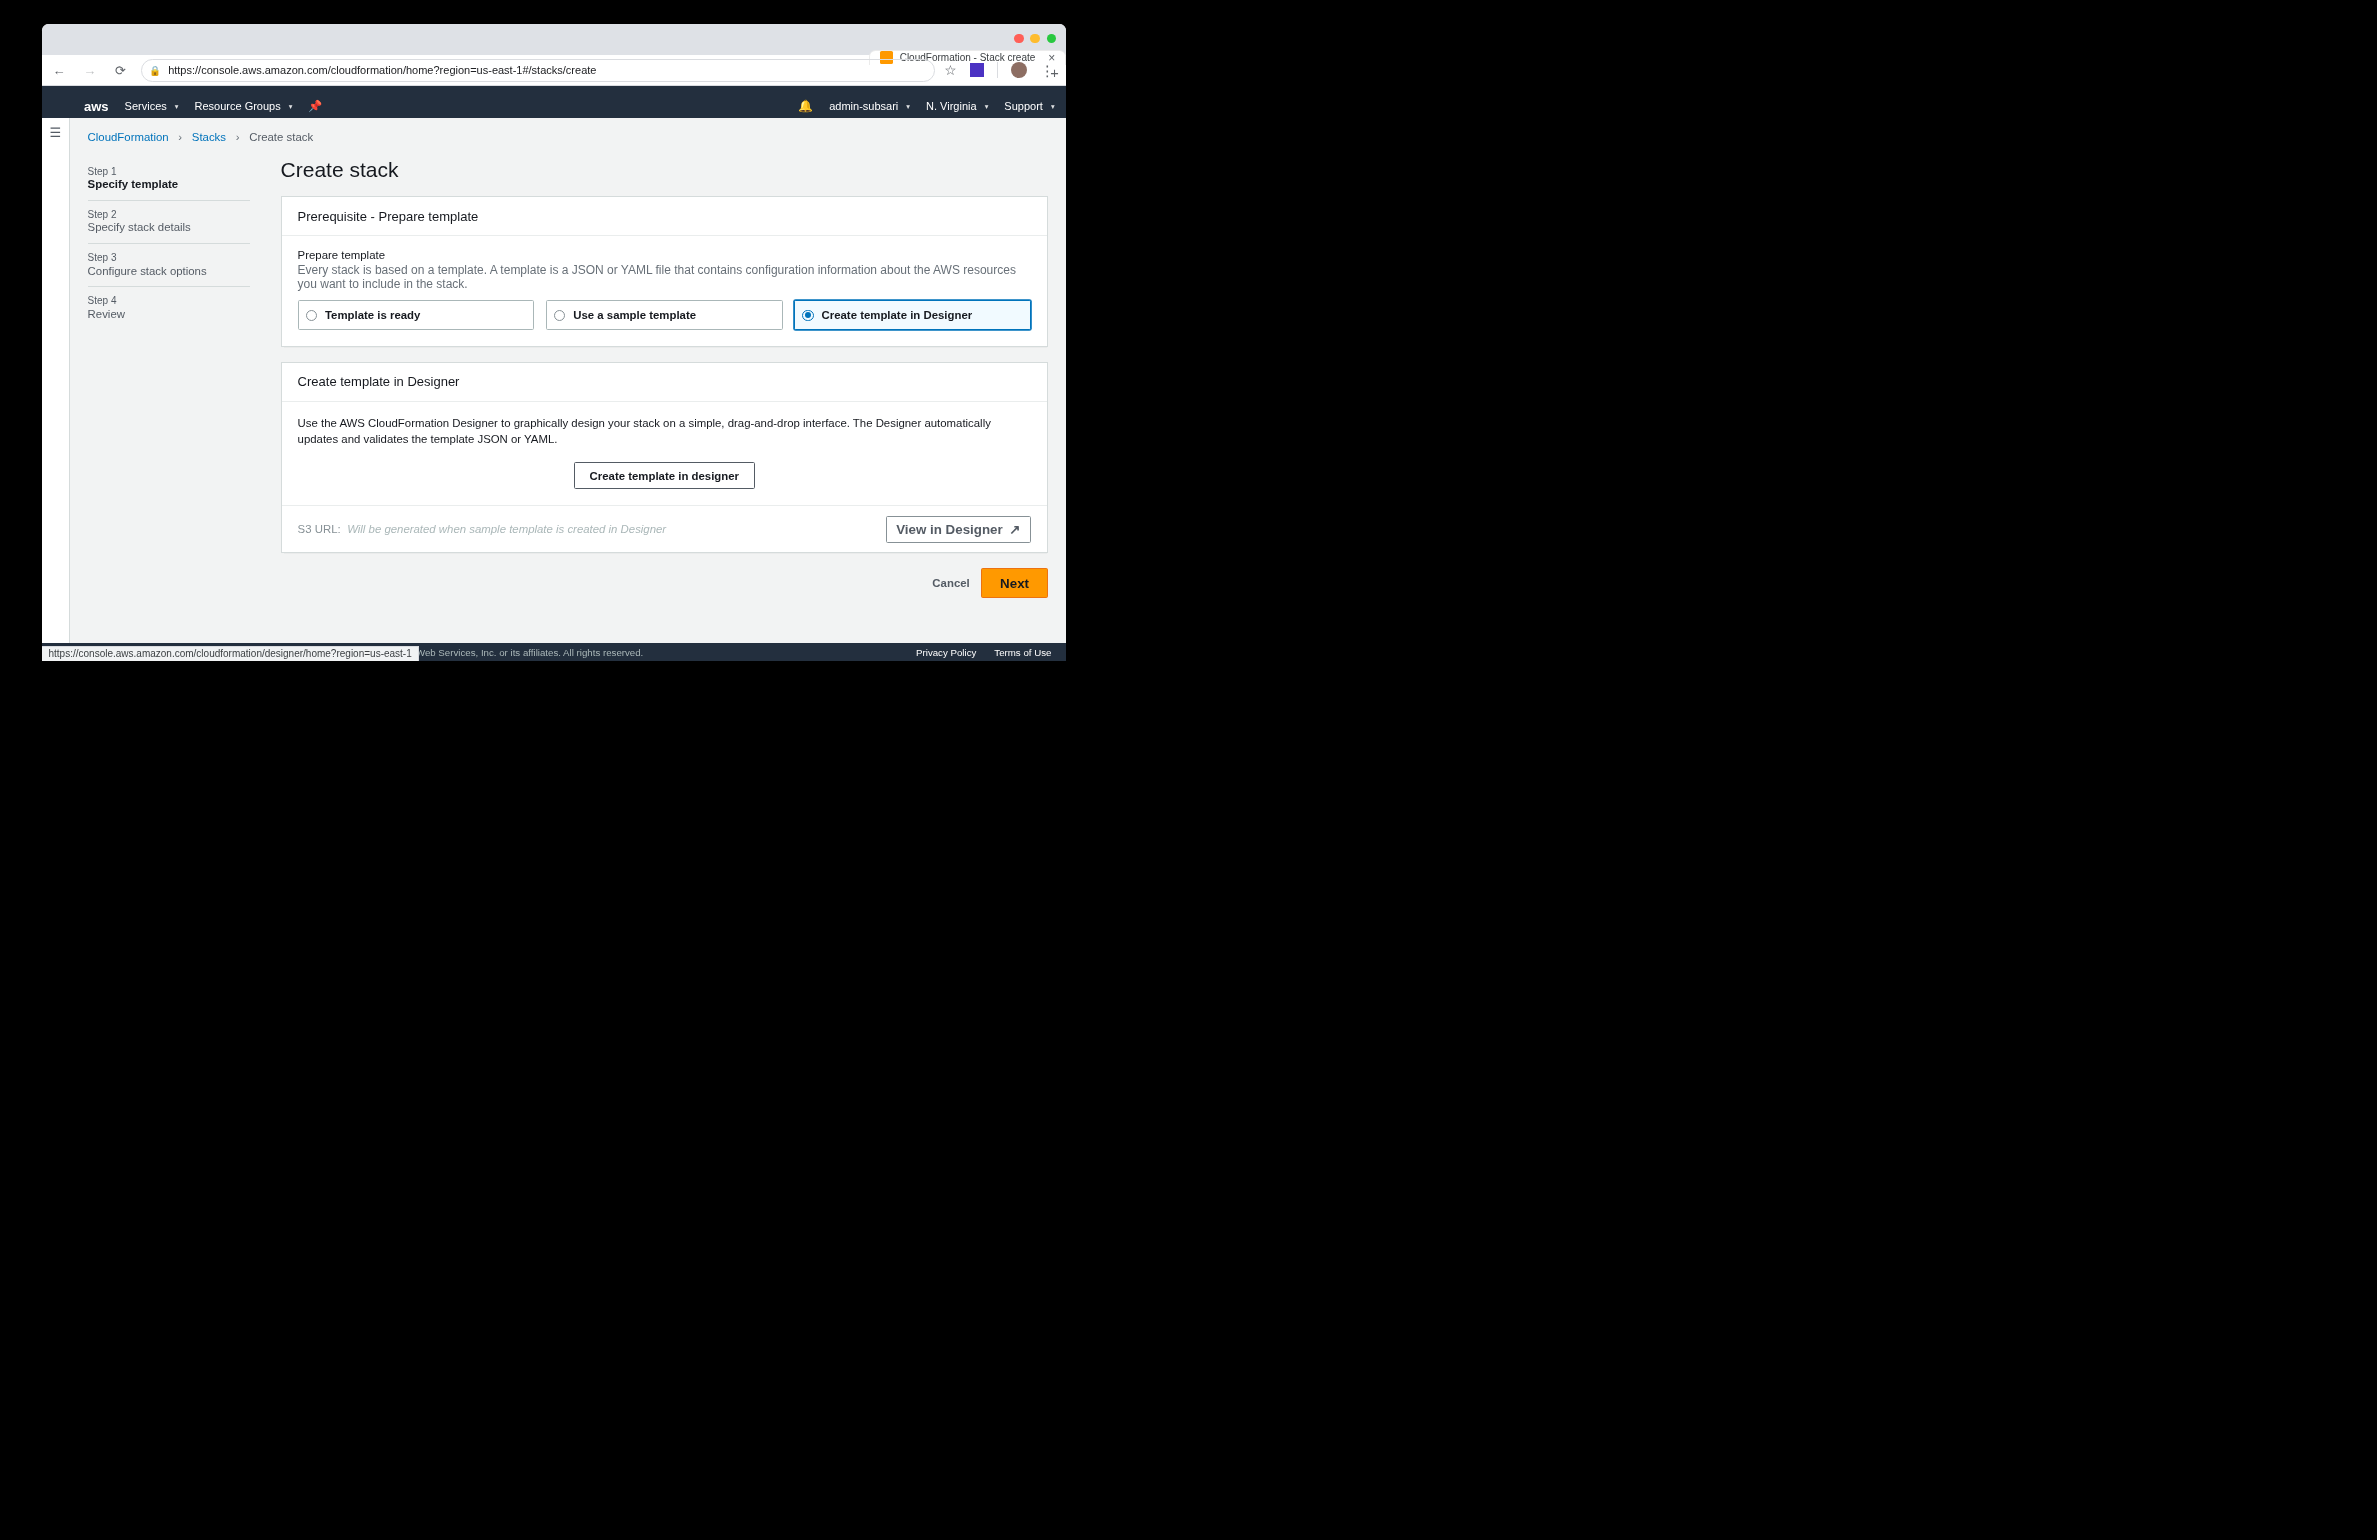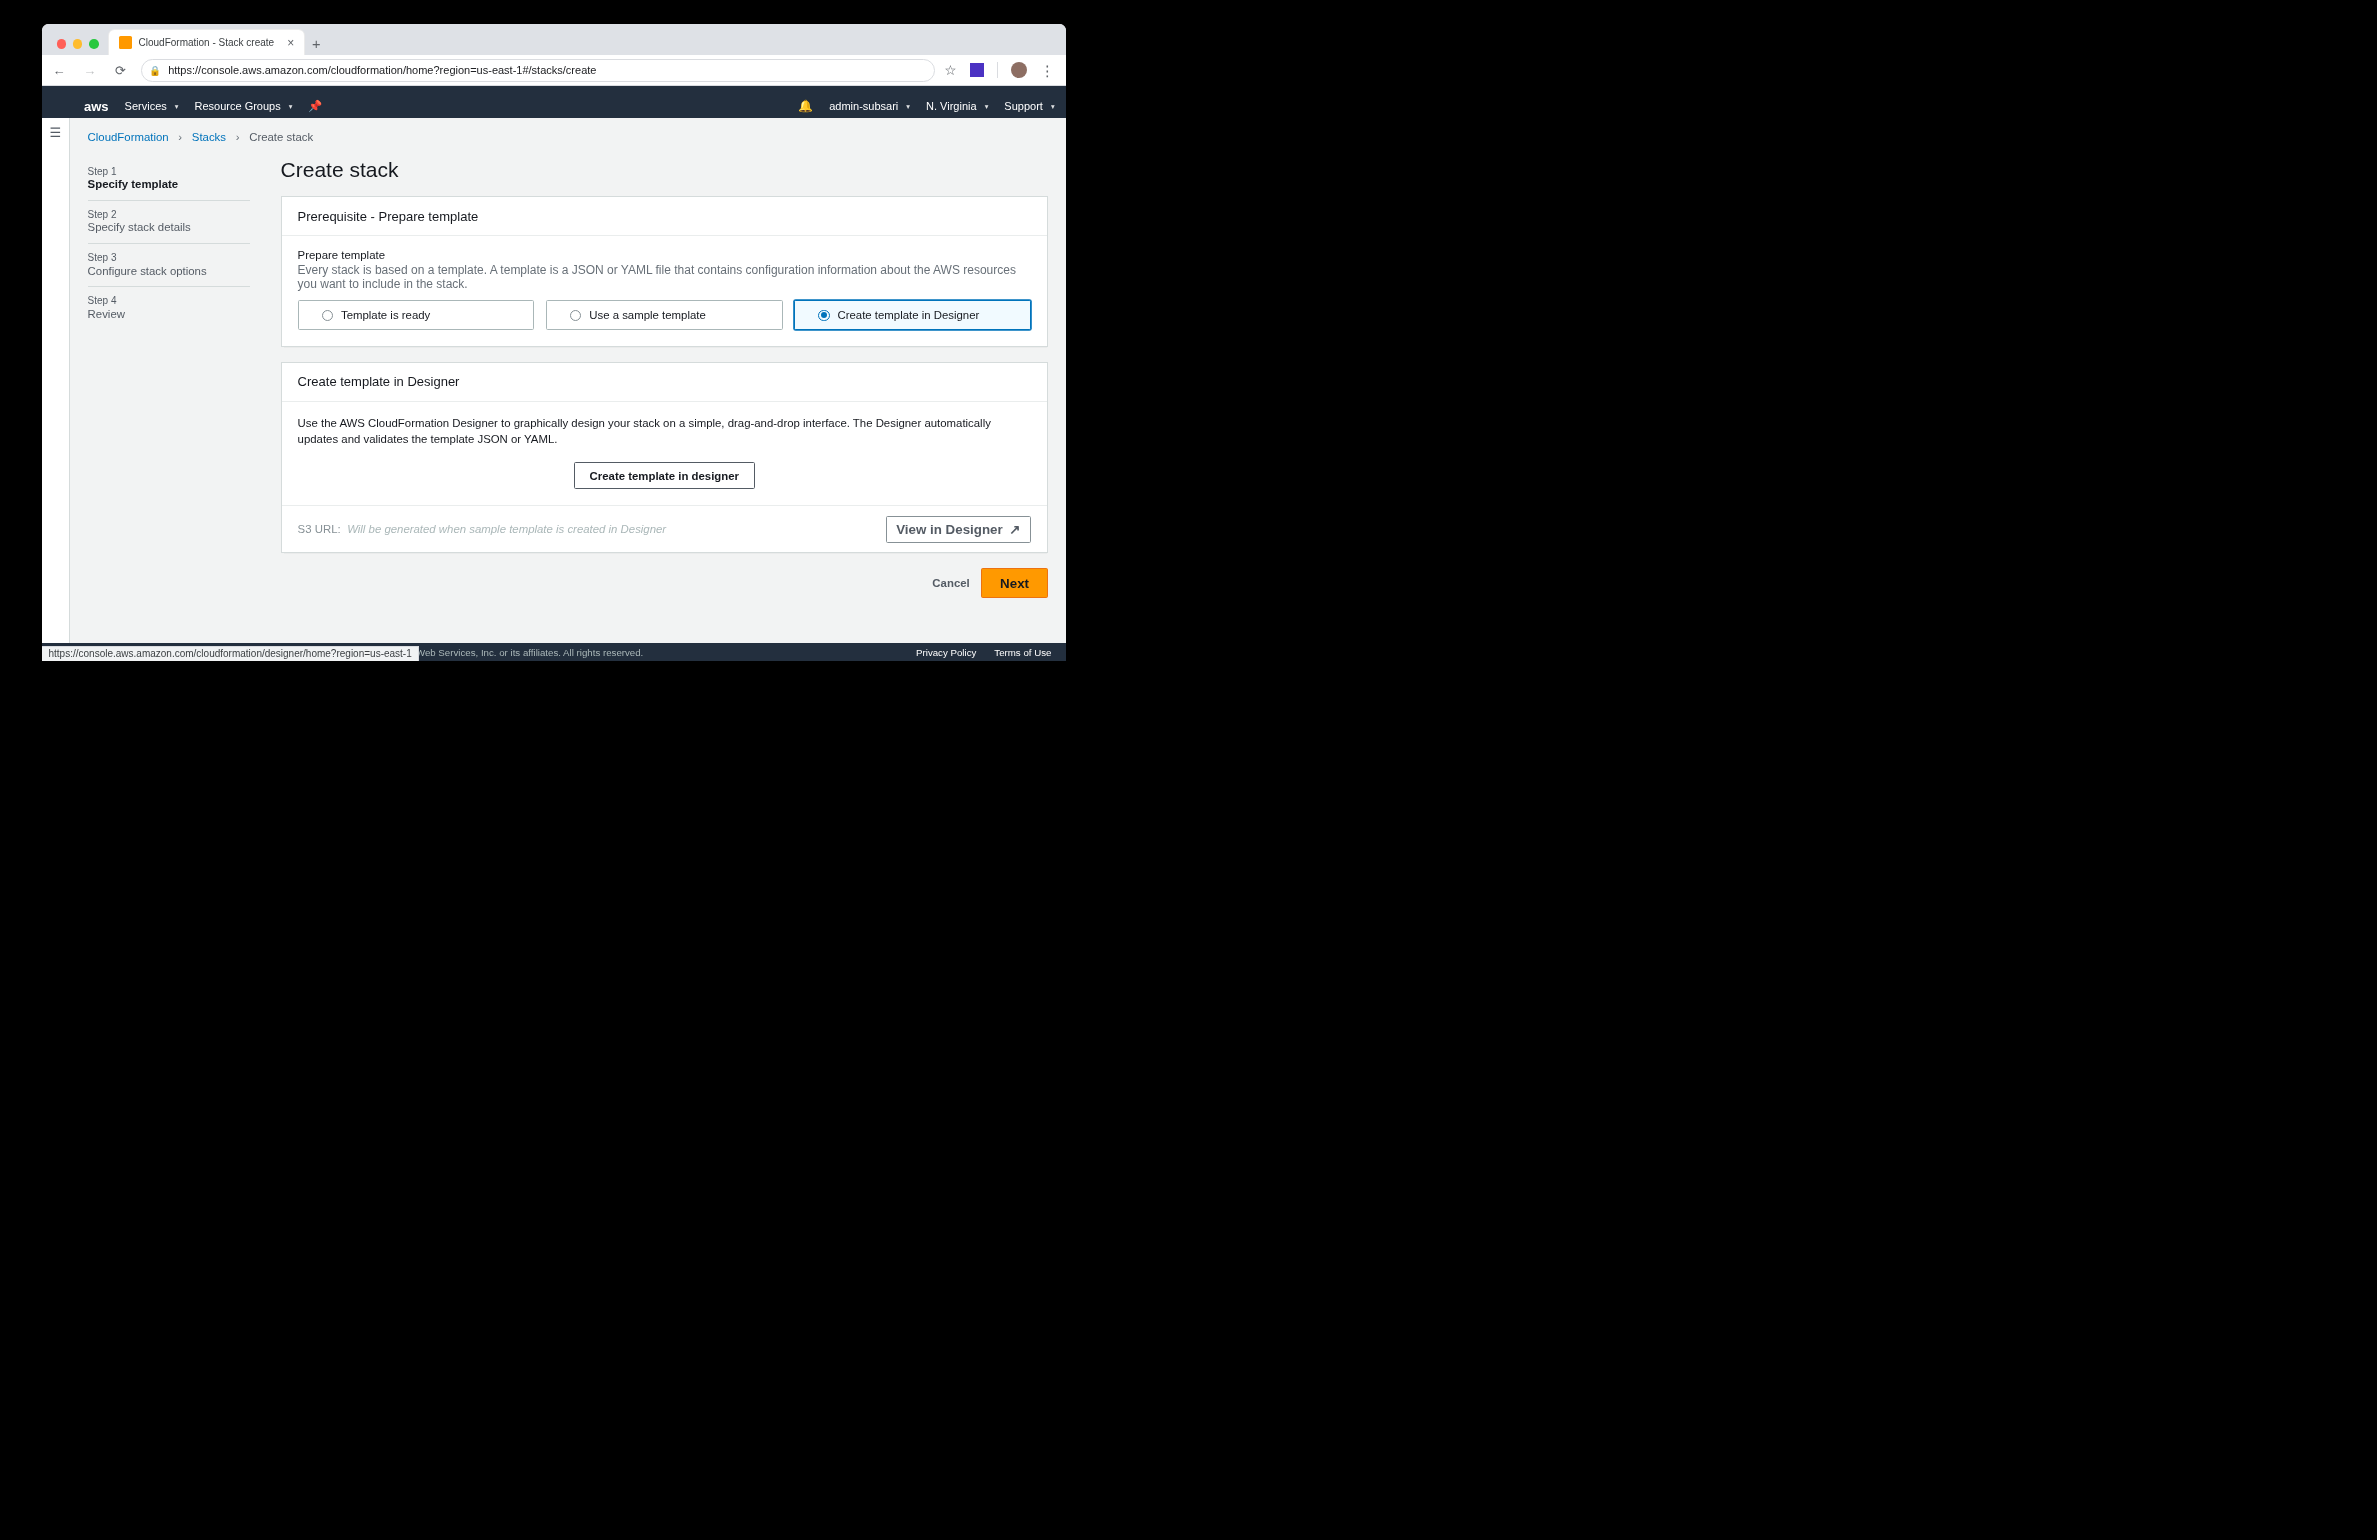--- a/index.html
+++ b/index.html
@@ -20,20 +20,21 @@
     overflow: hidden;
     background: #fff;
     box-shadow: 0 0 0 0.8px rgba(0,0,0,.3);
   }
   .tab-strip {
     height: 31px;
     background: #dee1e6;
     display: flex;
     align-items: flex-end;
     padding-left: 4.9px;
+    flex-direction: column;
   }
   .traffic-lights { display:flex; gap:6.5px; padding:9.7px 9.7px 6.5px 9.7px; }
   .tl { width:9.7px; height:9.7px; border-radius:50%; }
   .tl.red{background:#ff5f57;} .tl.yellow{background:#febc2e;} .tl.green{background:#28c840;}
   .tab {
     display:flex; align-items:center; gap:6.5px;
     background:#fff; height:26px; padding:0 9.7px;
     border-radius:6.5px 6.5px 0 0; font-size:10px; color:#3c4043;
     border:0.8px solid rgba(0,0,0,.08); border-bottom:none;
     min-width: 170px;
@@ -93,21 +94,21 @@
   .main{flex:1;}
   h1.page-title{font-size:21px;font-weight:400;margin-bottom:14.6px;}
 
   .panel{background:#fff;border:0.8px solid #d5dbdb;box-shadow:0 0.8px 0.8px rgba(0,0,0,.03);margin-bottom:14.6px;}
   .panel-head{padding:11.4px 16px;border-bottom:0.8px solid #eaeded;font-size:13px;font-weight:400;}
   .panel-body{padding:13px 16px 16px;}
   .field-label{font-size:11.4px;color:#16191f;}
   .help-text{font-size:12px;color:#687078;margin-top:1.6px;margin-bottom:9.7px;}
 
   .radio-row{display:flex;gap:11.4px;}
-  .radio-opt{flex:1;border:0.8px solid #aab7b8;padding:8px 23px;display:flex;align-items:center;gap:8px;font-size:11.4px;border-radius:1.6px;}
+  .radio-opt{flex:1;border:0.8px solid #aab7b8;padding:8px 7px;display:flex;align-items:center;gap:8px;font-size:11.4px;border-radius:1.6px;font-weight:bold;}
   .radio-opt.selected{border:0.8px solid #0073bb;background:#f1faff;box-shadow:0 0 0 0.8px #0073bb;}
   .radio-dot{width:11.4px;height:11.4px;border:0.8px solid #879196;border-radius:50%;position:relative;}
   .radio-opt.selected .radio-dot{border-color:#0073bb;}
   .radio-opt.selected .radio-dot::after{content:"";position:absolute;inset:1.6px;border-radius:50%;background:#0073bb;}
 
   .designer-desc{font-size:11.4px;color:#16191f;line-height:1.45;margin-bottom:14.6px;}
   .center-btn-row{display:flex;justify-content:center;}
   .btn{border:0.8px solid #545b64;background:#fff;color:#16191f;font-weight:700;padding:6.5px 14.6px;font-size:11.4px;border-radius:1.6px;cursor:pointer;}
   .panel-foot{border-top:0.8px solid #eaeded;padding:9.7px 16px;display:flex;align-items:center;gap:6.5px;color:#aab7b8;}
   .s3-label{font-weight:400;color:#879196;}

